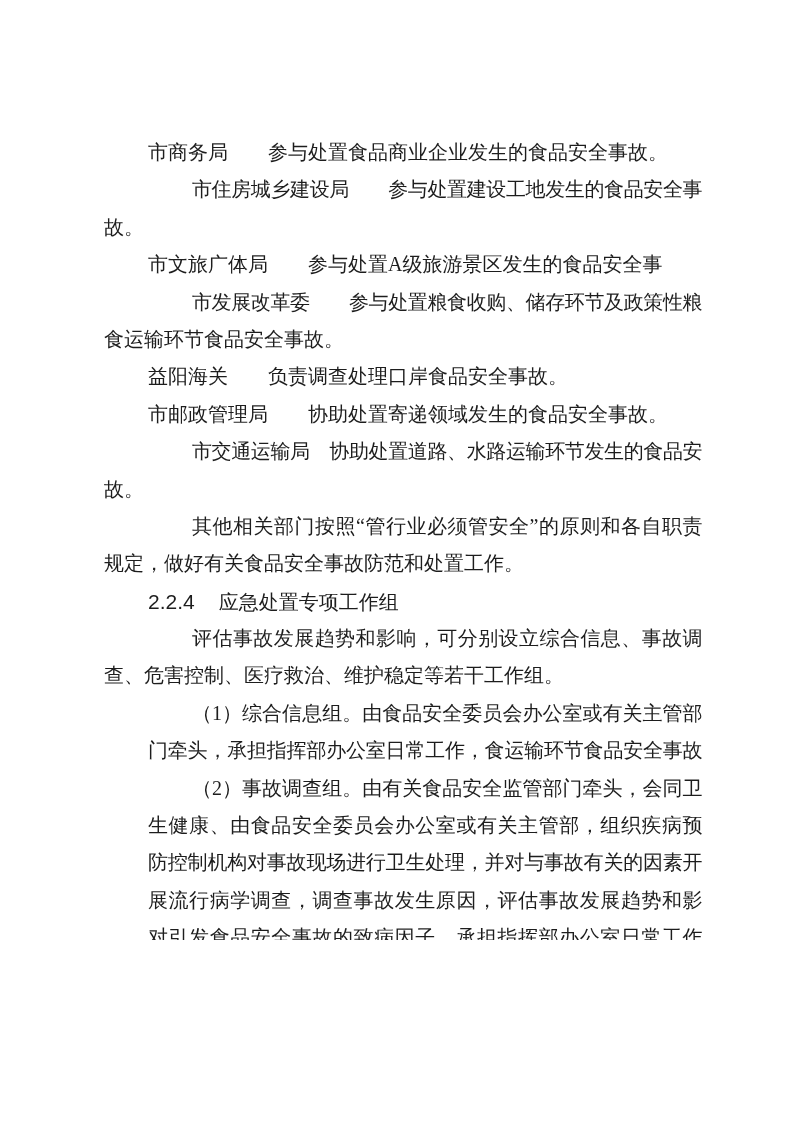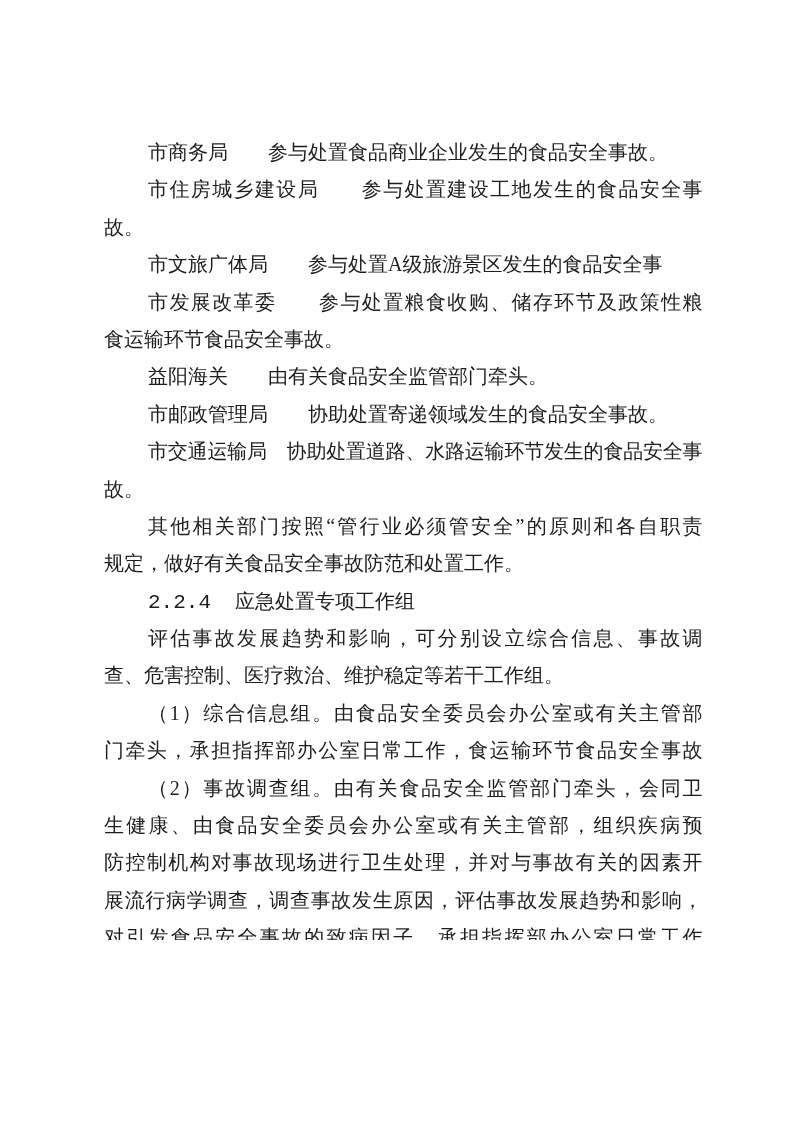--- a/index.html
+++ b/index.html
@@ -30,26 +30,27 @@
     overflow: hidden;
   }
   .line.indent {
     text-indent: 44px;
   }
   .line.justify {
     text-align: justify;
     text-align-last: justify;
     -moz-text-align-last: justify;
     letter-spacing: -0.6px;
+    margin-left: 44px;
   }
   .line.heading {
     font-size: 20px;
   }
   .heading-number {
-    font-family: Liberation Mono, monospace;
+    font-family: Liberation Sans, sans-serif;
     font-size: 21px;
     margin-right: 24px;
   }
   .heading-title {
     font-size: 20px;
   }
   .footer {
     position: absolute;
     left: 103px;
     top: 1014px;
@@ -65,21 +66,21 @@
 <body>
 
 <div class="page">
   <div class="text-block">
       <div class="line indent">市商务局　　参与处置食品商业企业发生的食品安全事故。</div>
       <div class="line indent justify">市住房城乡建设局　　参与处置建设工地发生的食品安全事</div>
       <div class="line">故。</div>
       <div class="line indent">市文旅广体局　　参与处置A级旅游景区发生的食品安全事故。</div>
       <div class="line indent justify">市发展改革委　　参与处置粮食收购、储存环节及政策性粮</div>
       <div class="line">食运输环节食品安全事故。</div>
-      <div class="line indent">益阳海关　　由有关食品安全监管部门牵头。</div>
+      <div class="line indent">益阳海关　　负责调查处理口岸食品安全事故。</div>
       <div class="line indent">市邮政管理局　　协助处置寄递领域发生的食品安全事故。</div>
       <div class="line indent justify">市交通运输局　协助处置道路、水路运输环节发生的食品安全事</div>
       <div class="line">故。</div>
       <div class="line indent justify">其他相关部门按照“管行业必须管安全”的原则和各自职责</div>
       <div class="line">规定，做好有关食品安全事故防范和处置工作。</div>
       <div class="line indent heading"><span class="heading-number">2.2.4</span><span class="heading-title">应急处置专项工作组</span></div>
       <div class="line indent justify">评估事故发展趋势和影响，可分别设立综合信息、事故调</div>
       <div class="line">查、危害控制、医疗救治、维护稳定等若干工作组。</div>
       <div class="line indent justify">（1）综合信息组。由食品安全委员会办公室或有关主管部</div>
       <div class="line justify">门牵头，承担指挥部办公室日常工作，食运输环节食品安全事故</div>

